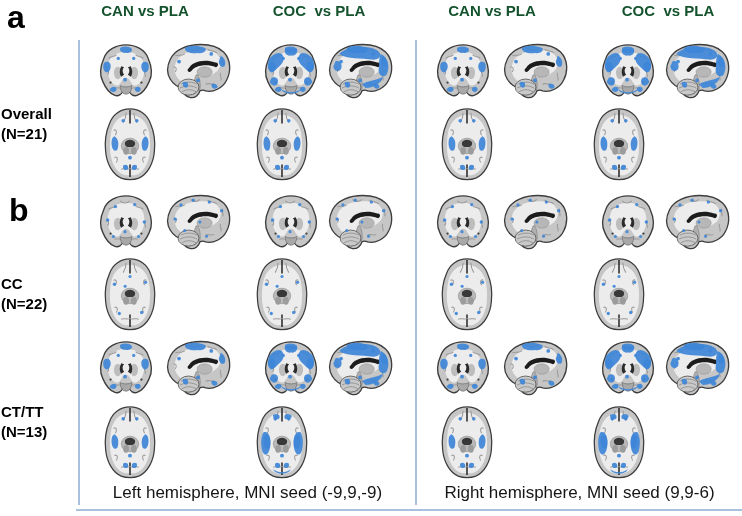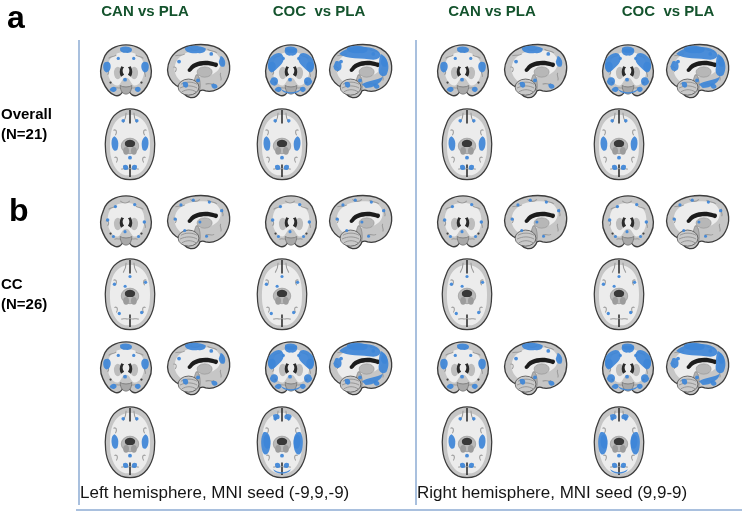--- a/index.html
+++ b/index.html
@@ -30,21 +30,21 @@
   .brow.ax .brain{margin-top:5px;}
   .r1{height:62px;} .r2{height:90px;} .r3{height:60px;}
   .r4{height:83px;} .r5{height:65px;} .r6{height:78px;}
   .brain{display:block;flex:0 0 auto;}
   .cor{width:62px;height:56px;}
   .sag{width:72px;height:58px;}
   .axi{width:62px;height:74px;}
   .m-c1{margin-left:15px;} .m-s1{margin-left:5px;}
   .m-c2{margin-left:26px;} .m-s2{margin-left:2px;}
   .m-a1{margin-left:19px;} .m-a2{margin-left:90px;}
-  .caption-row{height:27px;}
+  .caption-row{height:27px;text-align:center;}
   .caption{font-size:17px;font-weight:400;color:#151515;line-height:29px;white-space:pre;}
   .bottom-line{position:absolute;left:76px;top:509px;width:666px;height:2px;background:#a9c0de;}
   .defs-svg{position:absolute;width:0;height:0;}
 </style>
 </head>
 <body>
 
 <div class="figure">
 
   <svg class="defs-svg" aria-hidden="true">
@@ -206,21 +206,25 @@
 
   <div class="panel-letter pl-a">a</div>
   <div class="panel-letter pl-b">b</div>
 
   <div class="row-label rl-overall">
     <div>Overall</div>
     <div>(N=21)</div>
   </div>
   <div class="row-label rl-cc">
     <div>CC</div>
-    <div>(N=26)</div>
+    <div>(N=22)</div>
+  </div>
+  <div class="row-label rl-ct">
+    <div>CT/TT</div>
+    <div>(N=13)</div>
   </div>
 
   <div class="col-header hdr-1">CAN vs PLA</div>
   <div class="col-header hdr-2">COC  vs PLA</div>
   <div class="col-header hdr-3">CAN vs PLA</div>
   <div class="col-header hdr-4">COC  vs PLA</div>
 
   <div class="hemi-panel hp-left">
     <div class="brow r1">
       <svg class="brain cor m-c1" viewBox="0 0 64 58">
@@ -390,18 +394,18 @@
       <svg class="brain axi m-a1" viewBox="0 0 62 76">
           <use href="#g-axi"></use>
           <use href="#g-axi-hi"></use>
         </svg>
       <svg class="brain axi m-a2" viewBox="0 0 62 76">
           <use href="#g-axi"></use>
           <use href="#g-axi-xhi"></use>
         </svg>
     </div>
     <div class="caption-row">
-      <span class="caption">Right hemisphere, MNI seed (9,9-9)</span>
+      <span class="caption">Right hemisphere, MNI seed (9,9-6)</span>
     </div>
   </div>
 
   <div class="bottom-line"></div>
 </div>
 
 </body></html>

